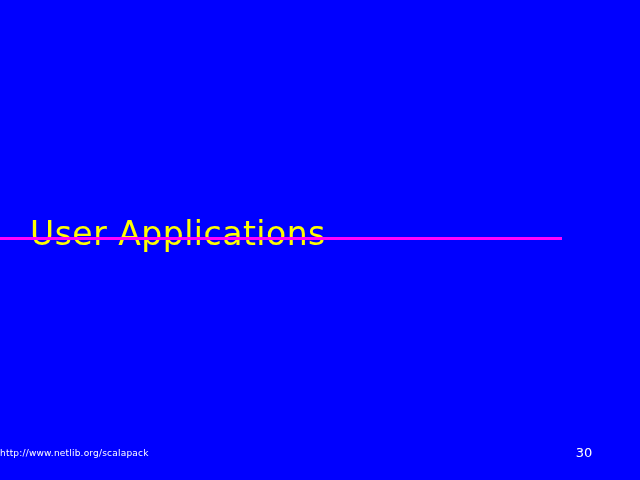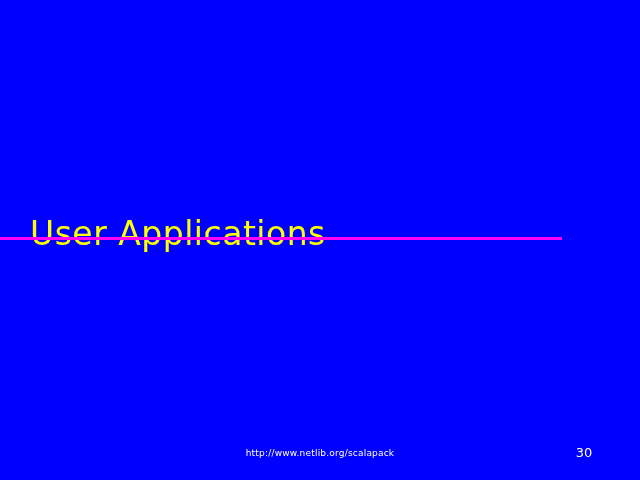--- a/index.html
+++ b/index.html
@@ -44,21 +44,20 @@
     left: 30px;
     top: 255px;
     width: 580px;
     height: 180px;
   }
   .footer-url {
     position: absolute;
     left: 0;
     right: 0;
     top: 447px;
-    text-align: center;
     font-family: "DejaVu Sans", sans-serif;
     font-size: 9px;
     line-height: 12px;
     color: #FFFFFF;
     letter-spacing: 0.2px;
   }
   .page-number {
     position: absolute;
     left: 560px;
     top: 445px;

